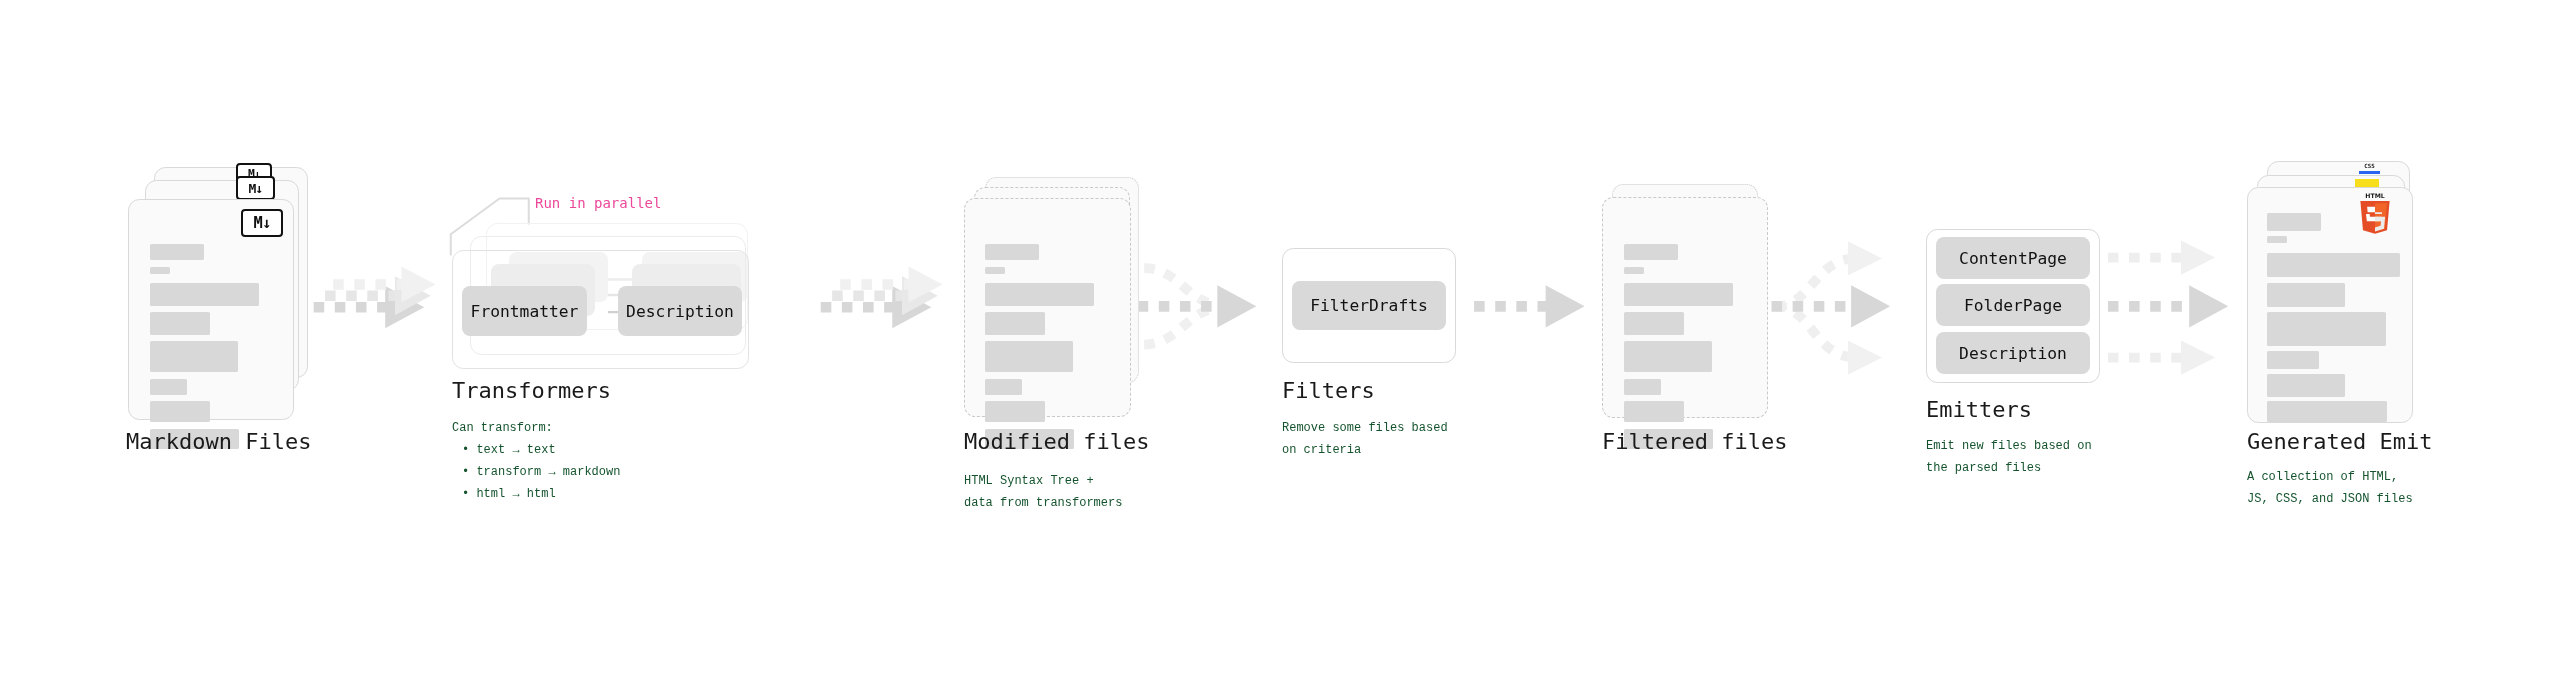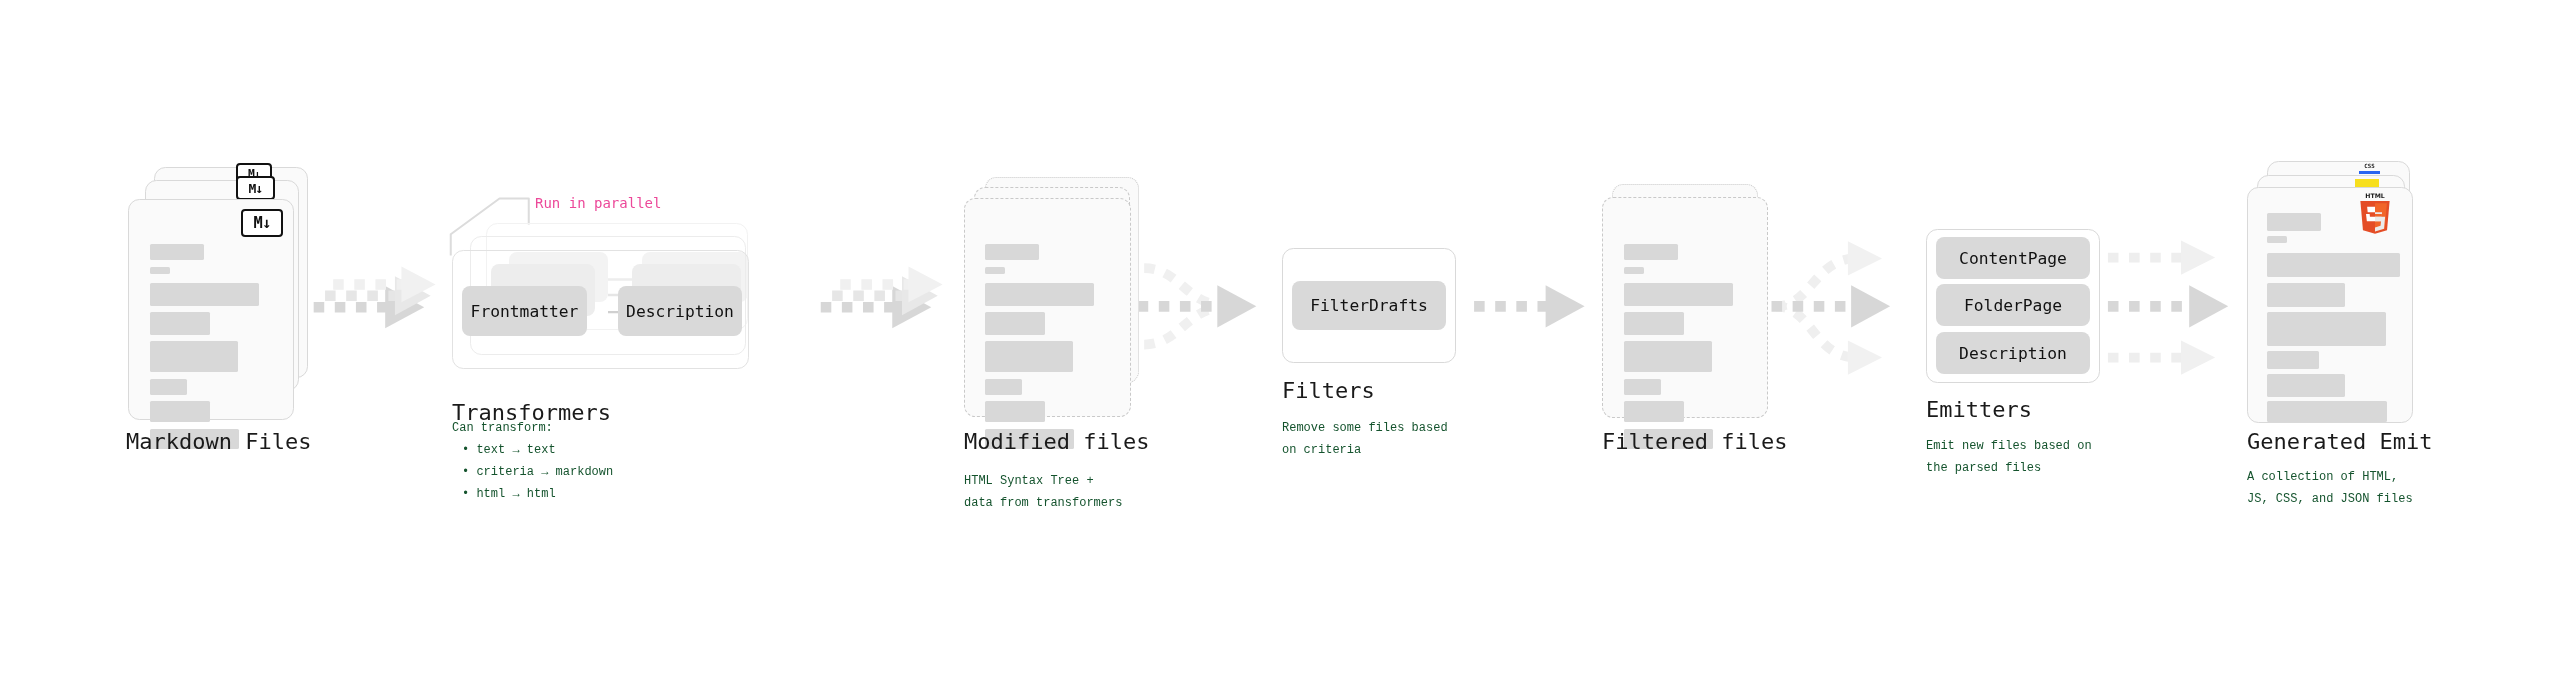--- a/index.html
+++ b/index.html
@@ -204,24 +204,24 @@
       <polygon points="48,8 60,14 48,20" fill="#ededed"></polygon>
       <line x1="0" y1="33" x2="50" y2="33" stroke="#e6e6e6" stroke-width="3"></line>
       <polygon points="48,27 60,33 48,39" fill="#e6e6e6"></polygon>
       <line x1="0" y1="54" x2="54" y2="54" stroke="#d0d0d0" stroke-width="3"></line>
       <polygon points="52,48 64,54 52,60" fill="#d0d0d0"></polygon>
     </svg>
 
     <div class="pill" style="left:462px; top:286px; width:125px; height:50px;">Frontmatter</div>
     <div class="pill" style="left:618px; top:286px; width:124px; height:50px;">Description</div>
 
-    <div class="caption" style="left:452px; top:378px;margin-top:22px;">Transformers</div>
+    <div class="caption" style="left:452px; top:378px;">Transformers</div>
     <div class="subcaption" style="left:452px; top:417px;">Can transform:</div>
     <div class="subcaption" style="left:462px; top:439px;">• text → text</div>
-    <div class="subcaption" style="left:462px; top:461px;">• criteria → markdown</div>
+    <div class="subcaption" style="left:462px; top:461px;">• transform → markdown</div>
     <div class="subcaption" style="left:462px; top:483px;">• html → html</div>
   </div>
 
   <div class="node">
     <div class="card dotted" style="left:985px; top:177px; width:154px; height:206px;"></div>
     <div class="card dashed" style="left:974px; top:187px; width:156px; height:206px;"></div>
     <div class="card dashed" style="left:964px; top:198px; width:167px; height:219px;"></div>
 
     <div class="skel" style="left:985px; top:244px; width:54px; height:16.3px;"></div>
     <div class="skel" style="left:985px; top:267px; width:19.5px; height:6.5px;"></div>

